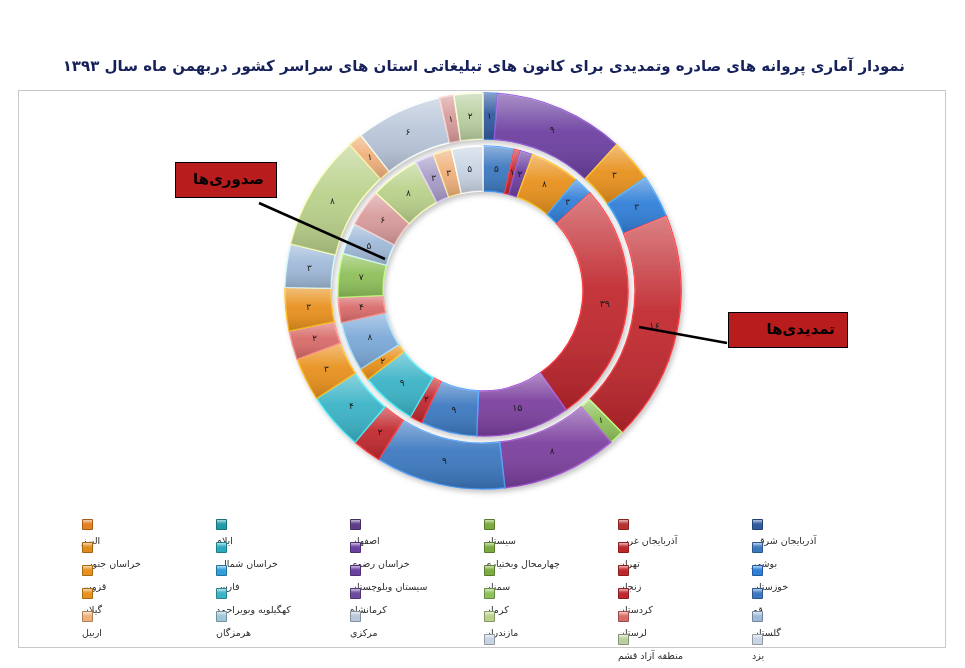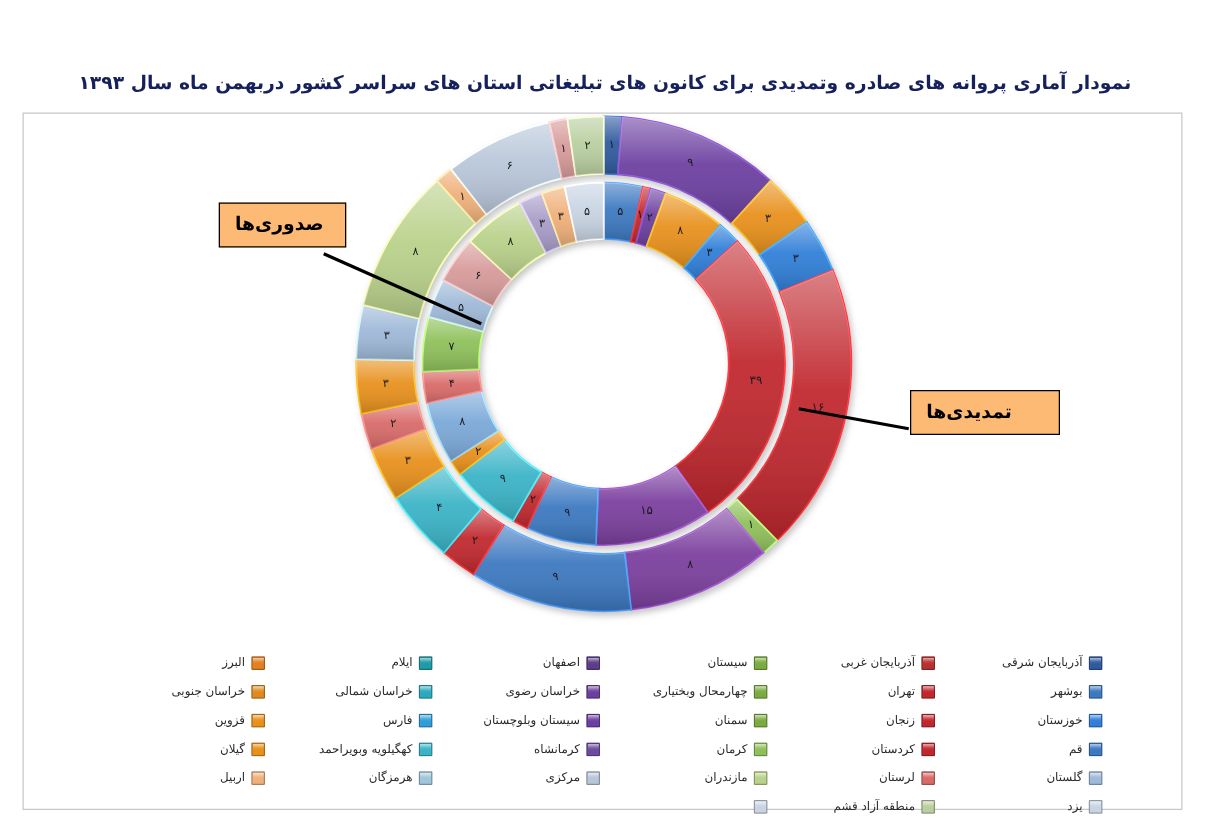--- a/index.html
+++ b/index.html
@@ -36,25 +36,25 @@
     position:absolute;
     left:0; top:0;
     width:928px; height:415px;
   }
   #donut-svg{position:absolute;left:0;top:0;}
 
   
   .callout{
     position:absolute;
     border:1.6px solid #000;
-    background:#fdba74;
+    background:#b91c1c;
     color:#000;
     font-size:15px;
     font-weight:bold;
-    text-align:left;
+    text-align:right;
     padding:7px 12px 9px;
     direction:rtl;
     white-space:nowrap;
     box-sizing:border-box;
   }
   #callout-sodouri{ left:156px; top:71px; width:102px; }
   #callout-tamdidi{ left:709px; top:221px; width:120px; }
 
   
   #legend{
@@ -68,22 +68,22 @@
   #legend-grid{
     display:grid;
     grid-template-columns:repeat(6, 130px);
     grid-auto-rows:23px;
     justify-content:center;
     column-gap:4px;
     direction:rtl;
   }
   .legend-item{
     display:flex;
-    flex-direction:row;
-    align-items:center;
+    flex-direction:column;
+    align-items:flex-end;
     justify-content:flex-start;
     gap:5px;
     font-size:9.5px;
     color:#2b2b2b;
     direction:rtl;
     white-space:nowrap;
     overflow:visible;
   }
   .legend-swatch{
     width:9px;height:9px;

